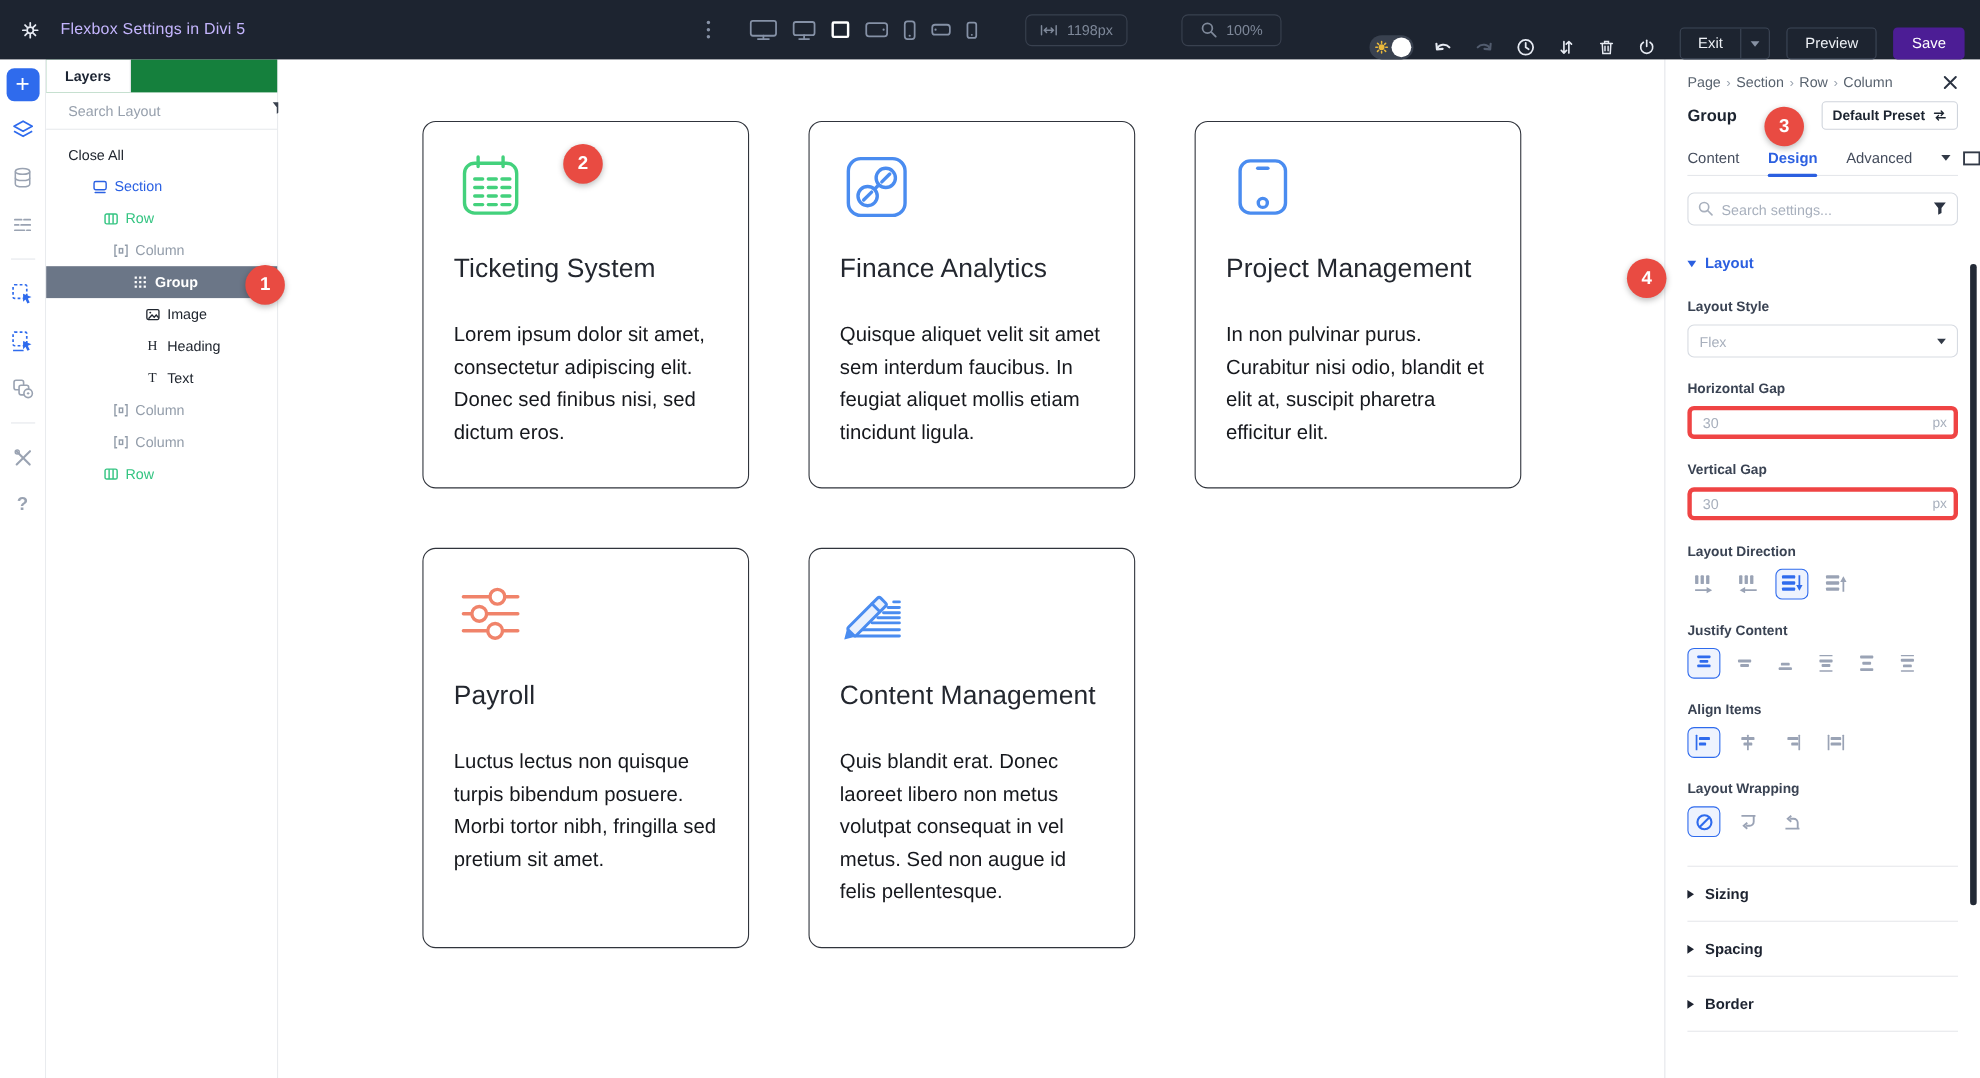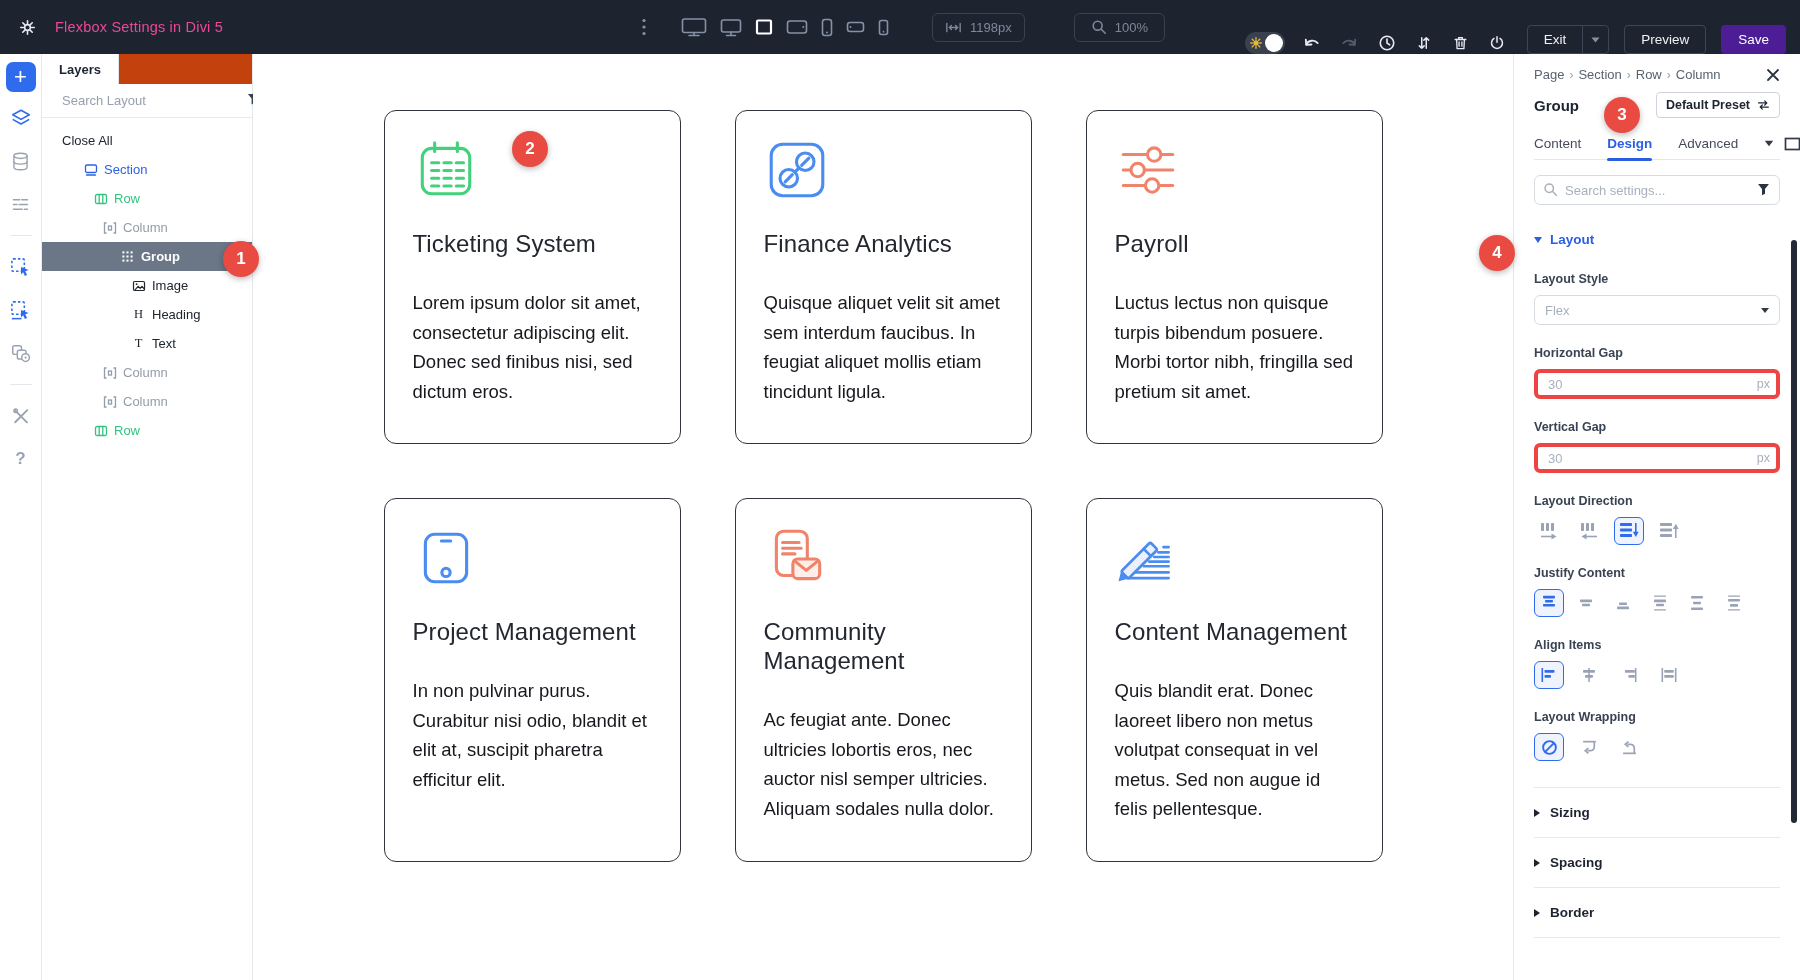--- a/index.html
+++ b/index.html
@@ -2,21 +2,21 @@
 <html><head>
 <meta charset="utf-8">
 <style>
   *{margin:0;padding:0;box-sizing:border-box}
   html,body{width:1800px;height:980px;background:#fff;font-family:"Liberation Sans",sans-serif;-webkit-font-smoothing:antialiased}
   .app{position:relative;width:1800px;height:980px;overflow:hidden;background:#fff}
 
   
   .topbar{position:absolute;top:0;left:0;right:0;height:54px;background:#1d2430;color:#e8ecf2;z-index:20}
   .tb-left{position:absolute;left:0;top:0;height:54px;display:flex;align-items:center;gap:16px;padding-left:16px}
-  .tb-title{font-size:14.5px;color:#ec4899;letter-spacing:.2px}
+  .tb-title{font-size:14.5px;color:#c4b5fd;letter-spacing:.2px}
   .tb-center{position:absolute;left:640px;top:0;height:54px;display:flex;align-items:center;gap:25px}
   .tb-right{position:absolute;right:14px;top:0;height:54px;display:flex;align-items:flex-end;gap:15px}
   .icon-btn{background:none;border:none;display:flex;align-items:center;justify-content:center;cursor:pointer;color:#8792a6;padding:2px}
   .icon-btn.white{color:#e6eaf2}
   .icon-btn.dim{color:#525c6e}
   .device{color:#8591a6}
   .device.active{color:#ffffff}
   .tb-box{display:flex;align-items:center;gap:8px;border:1px solid #39414f;border-radius:6px;height:29px;padding:0 12px;color:#7e8899;font-size:13px}
   .tb-box .val{color:#7e8899}
   .toggle{width:40px;height:22px;border-radius:11px;background:#39414f;position:relative;display:flex;align-items:center;cursor:pointer}
@@ -35,21 +35,21 @@
   .rail{position:absolute;left:0;top:0;bottom:0;width:42px;background:#fff;border-right:1px solid #e7e9ed;display:flex;flex-direction:column;align-items:center;padding-top:8px}
   .rail .add{width:30px;height:30px;border-radius:7px;background:#2f6bed;color:#fff;font-size:22px;line-height:28px;text-align:center;border:none;cursor:pointer;margin-bottom:14px}
   .rail .ric{width:24px;height:24px;display:flex;align-items:center;justify-content:center;margin-bottom:19px;background:none;border:none;cursor:pointer}
   .rail .blue{color:#2f6bed}
   .rail .gray{color:#9aa3b2}
   .rail .rdiv{width:22px;height:1px;background:#e4e7ec;margin:0 0 19px}
   .rail .qmark{font-size:17px;color:#9aa3b2;font-weight:700}
 
   
   .layers{position:absolute;left:42px;top:0;bottom:0;width:211px;background:#fff;border-right:1px solid #e4e6ea}
-  .ltabs{display:flex;height:30px;background:#c2410c}
+  .ltabs{display:flex;height:30px;background:#15803d}
   .ltab{background:#fff;border-right:1px solid #dfe2e6;padding:0 17px;font-size:13px;display:flex;align-items:center;color:#1d2533;font-weight:700;cursor:pointer}
   .lsearch{height:34px;display:flex;align-items:center;gap:8px;padding:0 12px;border-bottom:1px solid #e8eaed}
   .lsearch input{border:none;outline:none;flex:1;font-size:13px;color:#4a5260;font-family:inherit;background:transparent}
   .lsearch input::placeholder{color:#97a0ad}
   .lsearch .funnel{color:#39414e}
   .tree{padding-top:8px}
   .trow{height:29px;display:flex;align-items:center;gap:6px;font-size:13px;cursor:pointer;white-space:nowrap}
   .trow .ticon{width:15px;height:15px;display:flex;align-items:center;justify-content:center}
   .tglyph{font-size:12.5px;font-weight:400;font-family:"Liberation Serif",serif}
   .c-blue{color:#2b61e3}.c-green{color:#33c481}.c-gray{color:#939daa}.c-dark{color:#20262f}
@@ -436,47 +436,37 @@
                 <rect x="7" y="7" width="50" height="50" rx="11"></rect>
                 <path d="M19 45 L45 19"></path>
                 <circle cx="24" cy="40" r="8.5" fill="#fff"></circle>
                 <circle cx="40" cy="24" r="8.5" fill="#fff"></circle>
                 <path d="M20.5 43.5 L27.5 36.5 M36.5 27.5 L43.5 20.5"></path>
               </svg></div>
             <h3>Finance Analytics</h3>
             <p>Quisque aliquet velit sit amet sem interdum faucibus. In feugiat aliquet mollis etiam tincidunt ligula.</p>
           </div>
           <div class="card">
+            <div class="cicon"><svg width="66" height="66" viewBox="0 0 64 64" fill="none" stroke="#4a8cf0" stroke-width="3" stroke-linecap="round">
+                <rect x="12" y="9" width="40" height="46" rx="9"></rect>
+                <path d="M27.5 15.5 H36.5"></path>
+                <circle cx="32" cy="46" r="4"></circle>
+              </svg></div>
+            <h3>Project Management</h3>
+            <p>In non pulvinar purus. Curabitur nisi odio, blandit et elit at, suscipit pharetra efficitur elit.</p>
+          </div>
+          <div class="card">
             <div class="cicon"><svg width="66" height="66" viewBox="0 0 64 64" fill="none" stroke="#f0836a" stroke-width="3" stroke-linecap="round">
                 <path d="M8 17 H56 M8 32 H56 M8 47 H56"></path>
                 <circle cx="38" cy="17" r="6.5" fill="#fff"></circle>
                 <circle cx="22" cy="32" r="6.5" fill="#fff"></circle>
                 <circle cx="36" cy="47" r="6.5" fill="#fff"></circle>
               </svg></div>
             <h3>Payroll</h3>
             <p>Luctus lectus non quisque turpis bibendum posuere. Morbi tortor nibh, fringilla sed pretium sit amet.</p>
-          </div>
-          <div class="card">
-            <div class="cicon"><svg width="66" height="66" viewBox="0 0 64 64" fill="none" stroke="#4a8cf0" stroke-width="3" stroke-linecap="round">
-                <rect x="12" y="9" width="40" height="46" rx="9"></rect>
-                <path d="M27.5 15.5 H36.5"></path>
-                <circle cx="32" cy="46" r="4"></circle>
-              </svg></div>
-            <h3>Project Management</h3>
-            <p>In non pulvinar purus. Curabitur nisi odio, blandit et elit at, suscipit pharetra efficitur elit.</p>
-          </div>
-          <div class="card">
-            <div class="cicon"><svg width="66" height="66" viewBox="0 0 64 64" fill="none" stroke="#f0836a" stroke-width="3" stroke-linecap="round" stroke-linejoin="round">
-                <rect x="12" y="6" width="30" height="43" rx="7"></rect>
-                <path d="M18 17 H34 M18 22.5 H36 M18 28 H30"></path>
-                <rect x="28" y="33" width="26" height="19" rx="4.5" fill="#fdeee8"></rect>
-                <path d="M30.5 35.5 L41 44 L51.5 35.5"></path>
-              </svg></div>
-            <h3>Community Management</h3>
-            <p>Ac feugiat ante. Donec ultricies lobortis eros, nec auctor nisl semper ultricies. Aliquam sodales nulla dolor.</p>
           </div>
           <div class="card">
             <div class="cicon"><svg width="66" height="66" viewBox="0 0 64 64" fill="none" stroke="#4a8cf0" stroke-width="2.6" stroke-linecap="round" stroke-linejoin="round">
                 <path d="M47 21.5 h5 M42 26.5 h10 M38 31 h14 M33 35.5 h19 M28 40 h24 M14 46 h38 M12 51.5 h40"></path>
                 <g transform="translate(8,50) rotate(-45)">
                   <rect x="2" y="-5" width="40" height="10" rx="2" fill="#eaf1fd"></rect>
                   <path d="M33 -5 V5"></path>
                   <path d="M2 -5 L-6.5 0 L2 5 Z" fill="#4a8cf0" stroke="none"></path>
                 </g>
               </svg></div>

